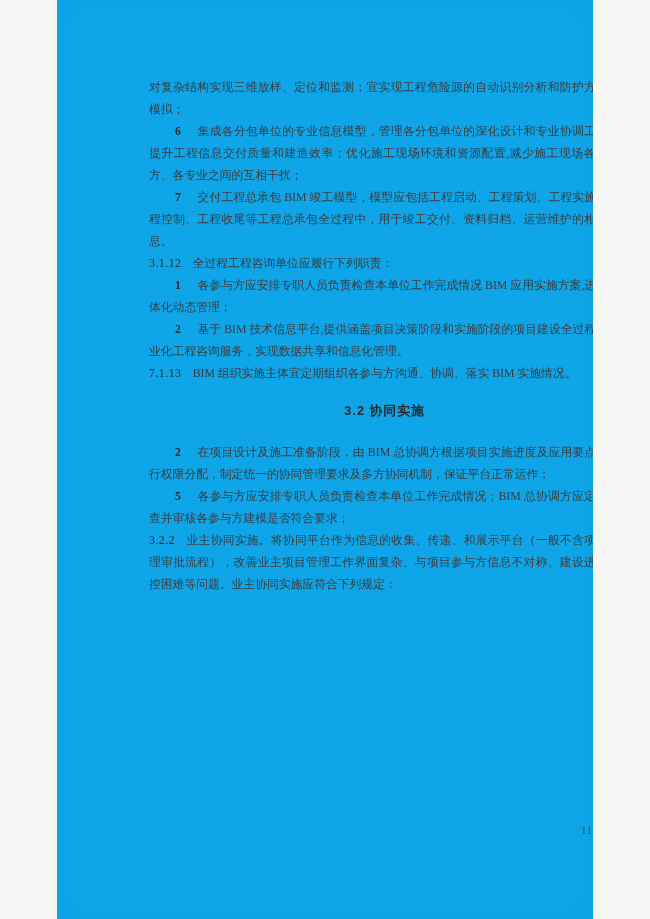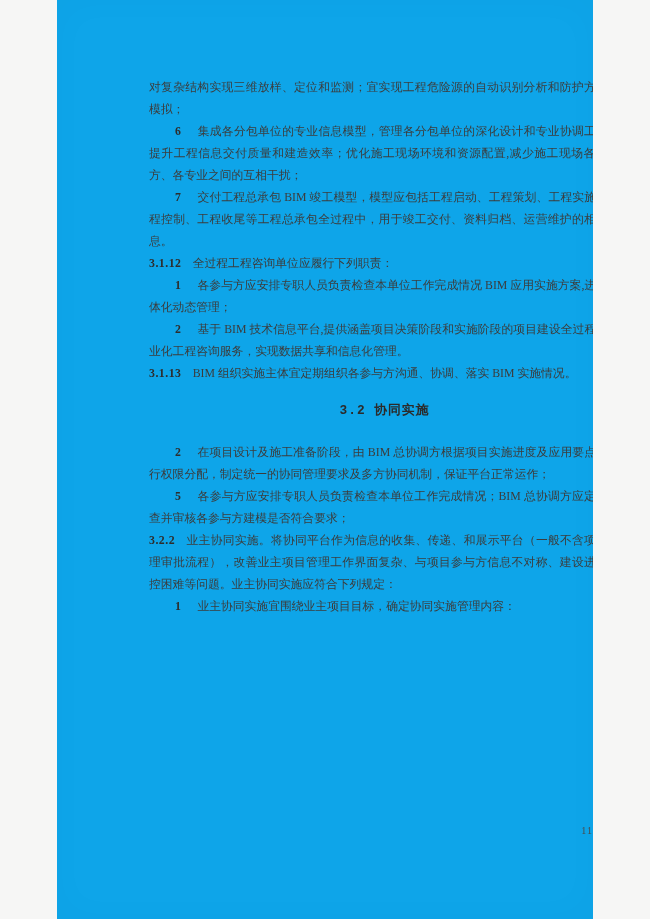--- a/index.html
+++ b/index.html
@@ -28,37 +28,37 @@
     text-align: justify;
   }
   .textblock p {
     margin: 0;
     padding: 0;
   }
   p.cont { text-indent: 0; }
   p.clause { text-indent: 0; }
   p.item, p.subitem { text-indent: 2.2em; }
   .cnum {
-    font-weight: bold;
+    font-weight: normal;
     color: #2d2d2d;
     margin-right: 0.95em;
     letter-spacing: 0.5px;
   }
   .inum {
     font-weight: bold;
     color: #2d2d2d;
     margin-right: 1.4em;
   }
   .snum {
     font-weight: bold;
     color: #2d2d2d;
     margin-right: 1.1em;
   }
   h2.section-heading {
-    font-family: Liberation Mono, monospace;
+    font-family: Liberation Sans, sans-serif;
     font-size: 12.8px;
     font-weight: bold;
     color: #2b2b2b;
     text-align: center;
     letter-spacing: 1px;
     margin: 16px 0 19px 0;
     line-height: 22px;
   }
   .page-number {
     position: absolute;
@@ -82,34 +82,33 @@
     <p class="item"><span class="inum">6</span><span>集成各分包单位的专业信息模型，管理各分包单位的深化设计和专业协调工作，提升工程信息交付质量和建造效率；优化施工现场环境和资源配置,减少施工现场各参与方、各专业之间的互相干扰；</span></p>
 
     <p class="item"><span class="inum">7</span><span>交付工程总承包 BIM 竣工模型，模型应包括工程启动、工程策划、工程实施、工程控制、工程收尾等工程总承包全过程中，用于竣工交付、资料归档、运营维护的相关信息。</span></p>
 
     <p class="clause"><span class="cnum">3.1.12</span><span>全过程工程咨询单位应履行下列职责：</span></p>
 
     <p class="item"><span class="inum">1</span><span>各参与方应安排专职人员负责检查本单位工作完成情况 BIM 应用实施方案,进行一体化动态管理；</span></p>
 
     <p class="item"><span class="inum">2</span><span>基于 BIM 技术信息平台,提供涵盖项目决策阶段和实施阶段的项目建设全过程的专业化工程咨询服务，实现数据共享和信息化管理。</span></p>
 
-    <p class="clause"><span class="cnum">3.1.13</span><span>BIM 组织实施主体宜定期组织各参与方沟通、协调、落实 BIM 实施情况。</span></p>
+    <p class="clause"><span class="cnum">7.1.13</span><span>BIM 组织实施主体宜定期组织各参与方沟通、协调、落实 BIM 实施情况。</span></p>
 
     <h2 class="section-heading">3.2 协同实施</h2>
 
 
 
     <p class="item"><span class="inum">2</span><span>在项目设计及施工准备阶段，由 BIM 总协调方根据项目实施进度及应用要点，进行权限分配，制定统一的协同管理要求及多方协同机制，保证平台正常运作；</span></p>
 
 
 
     <p class="item"><span class="inum">5</span><span>各参与方应安排专职人员负责检查本单位工作完成情况；BIM 总协调方应定期检查并审核各参与方建模是否符合要求；</span></p>
 
 
     <p class="clause"><span class="cnum">3.2.2</span><span>业主协同实施。将协同平台作为信息的收集、传递、和展示平台（一般不含项目管理审批流程），改善业主项目管理工作界面复杂、与项目参与方信息不对称、建设进度管控困难等问题。业主协同实施应符合下列规定：</span></p>
 
-    <p class="item"><span class="inum">1</span><span>业主协同实施宜围绕业主项目目标，确定协同实施管理内容：</span></p>
 
 
   </div>
 
   <div class="page-number">11</div>
 </div>
 
 </body></html>

